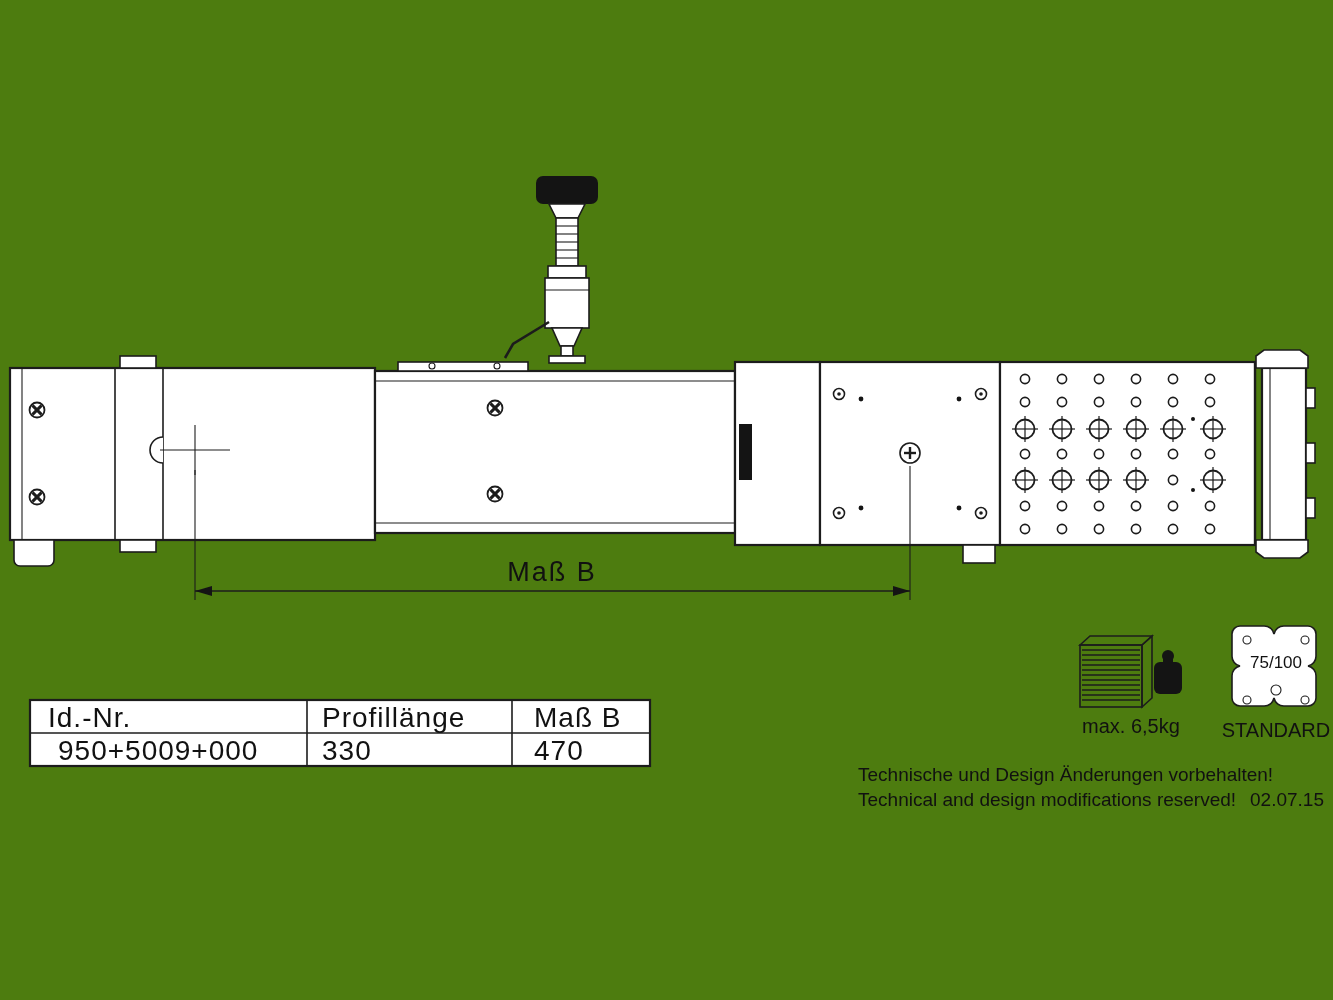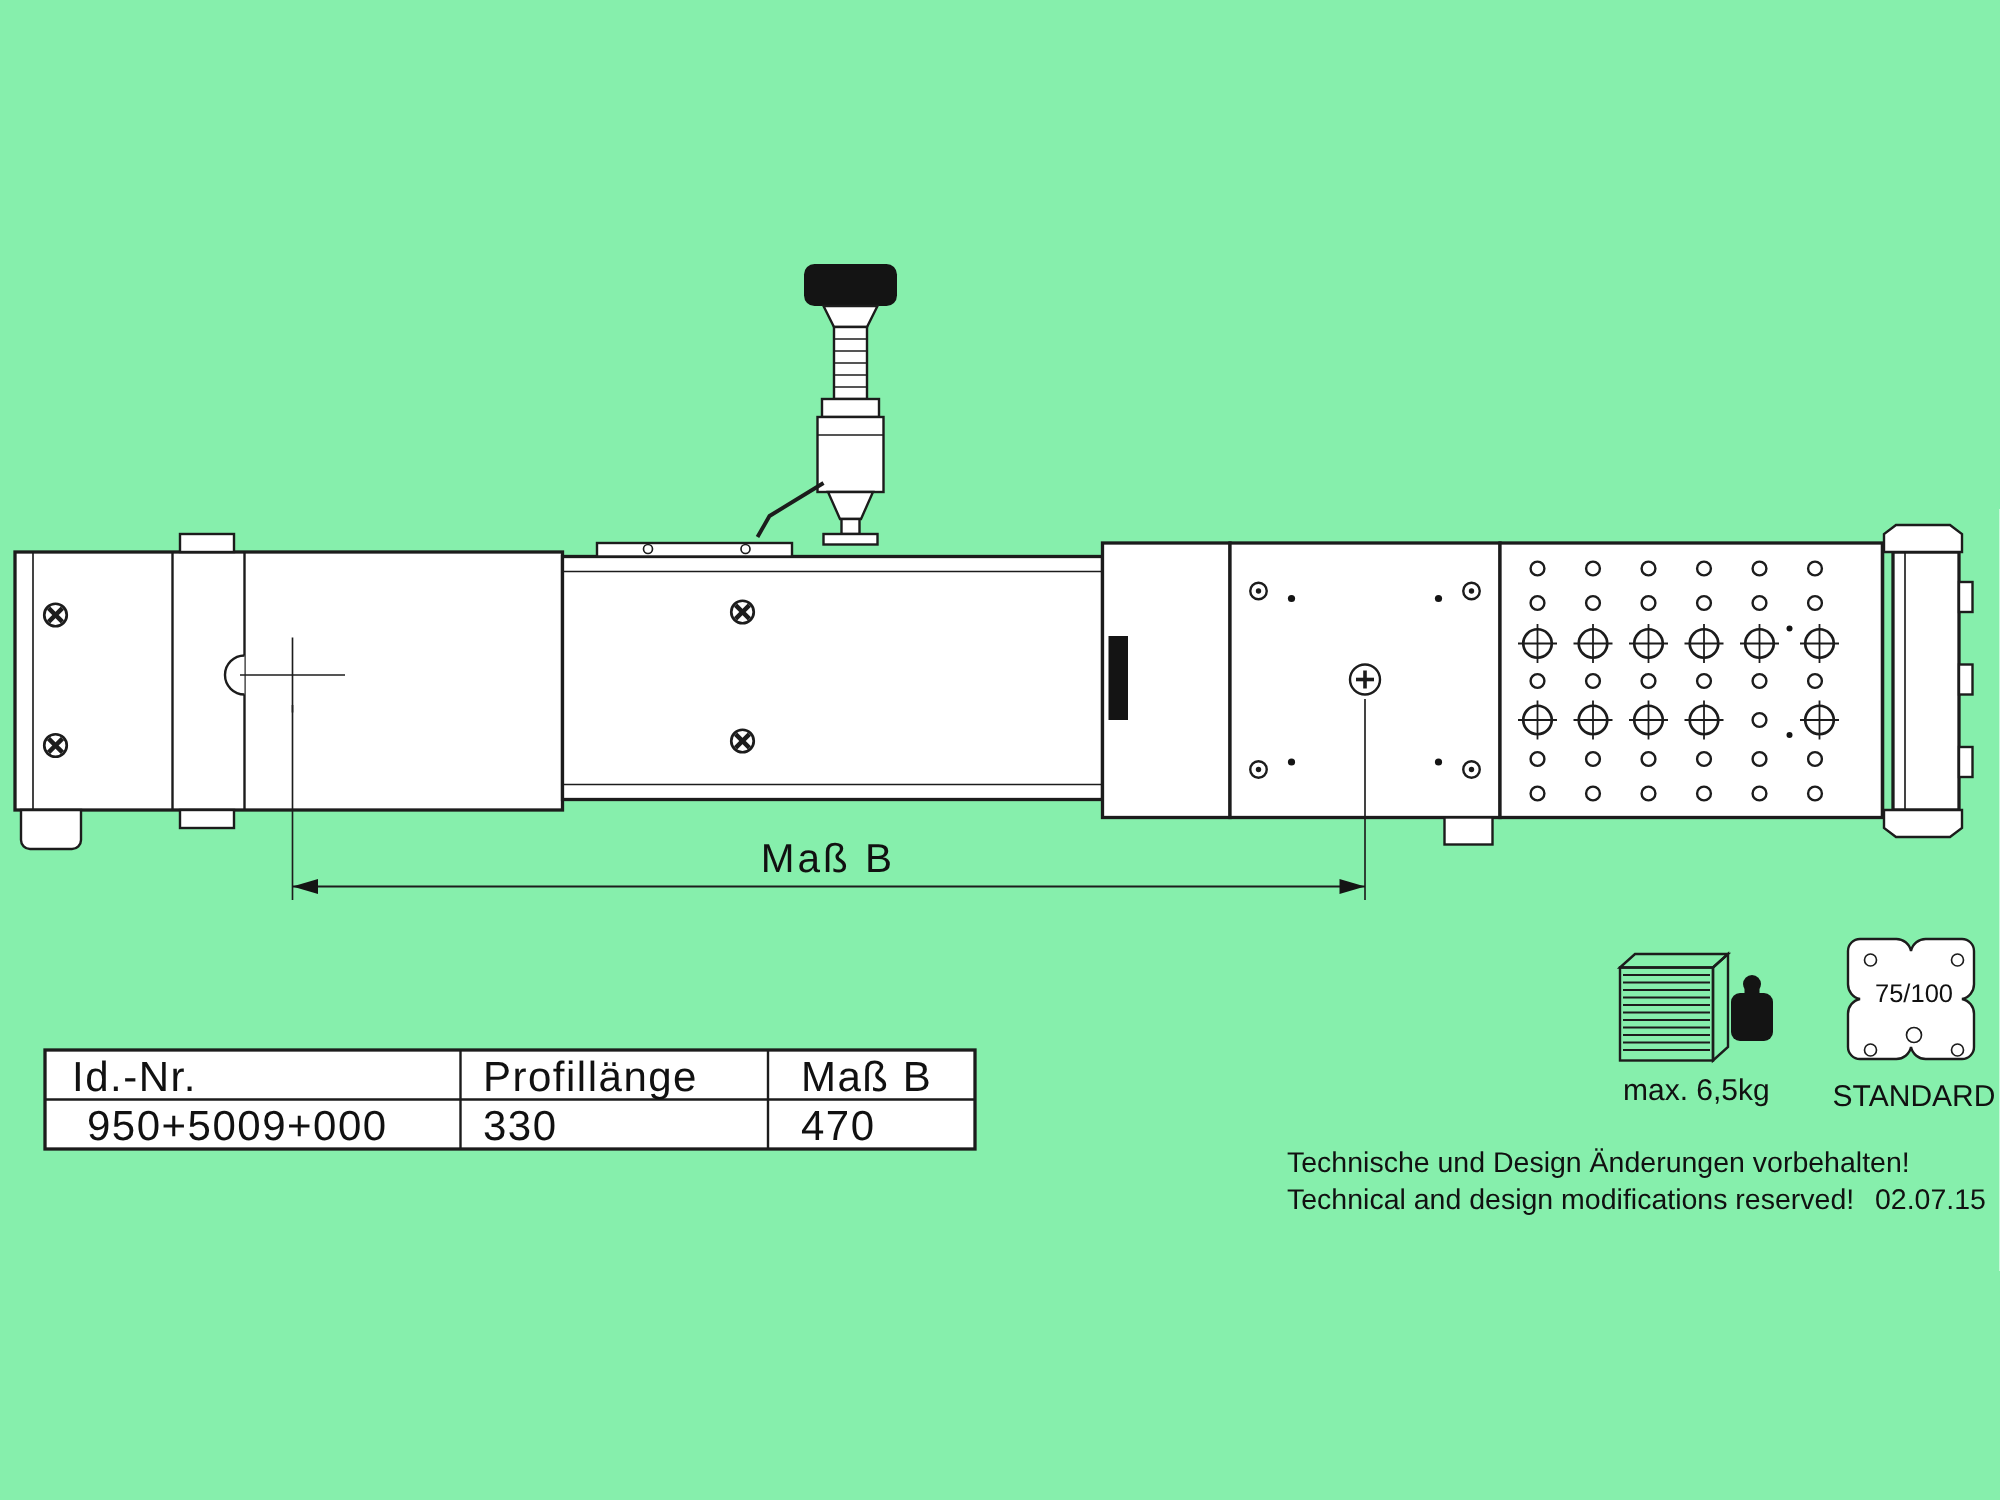--- a/index.html
+++ b/index.html
@@ -1,17 +1,17 @@
 <!DOCTYPE html>
 <html><head>
 <meta charset="utf-8">
 <style>
   html,body{margin:0;padding:0;background:#fff;}
   .canvas{
-    position:relative;width:1333px;height:1000px;background:#86efac;
+    position:relative;width:1333px;height:1000px;background:#4d7c0f;
     font-family:"Liberation Sans",sans-serif;overflow:hidden;
   }
   svg{display:block;}
   .ln{stroke:#1c1c1c;fill:none;}
   .thick{stroke-width:2.2;}
   .med{stroke-width:1.6;}
   .thin{stroke-width:1.1;}
   .fillw{fill:#ffffff;}
   .fillb{fill:#141414;stroke:none;}
   text{fill:#111;}

